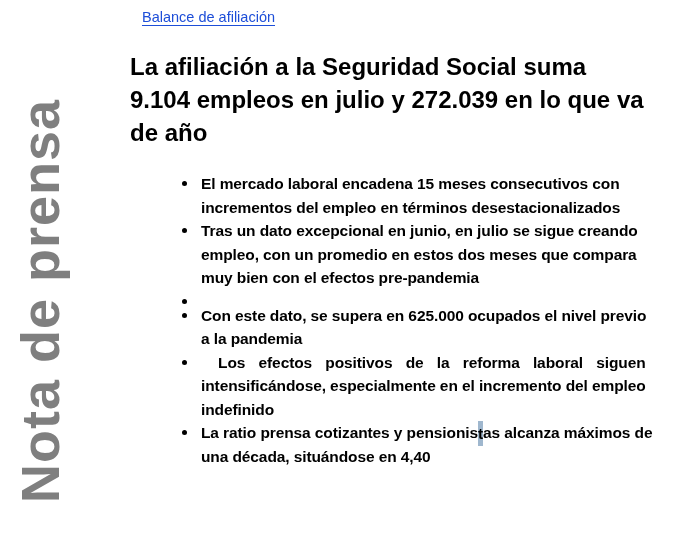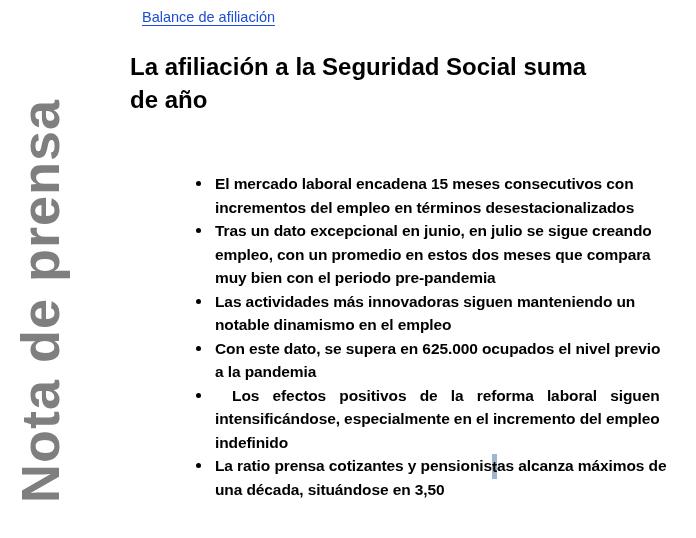--- a/index.html
+++ b/index.html
@@ -43,21 +43,21 @@
     margin: 0;
     font-size: 24px;
     font-weight: 700;
     line-height: 33px;
     color: #000000;
   }
   .tline { display: block; white-space: nowrap; }
 
   .bullets {
     position: absolute;
-    left: 146px; top: 172px;
+    left: 132px; top: 172px;
   }
   .bullet { display: flex; align-items: flex-start; }
   .dot {
     flex: none;
     width: 5px; height: 5px;
     margin: 9px 14px 0 50px;
     background: #000000;
     border-radius: 50%;
   }
   .btext {
@@ -78,48 +78,45 @@
 <body>
 
 <div class="page">
 
   <div class="vertical-label">Nota de prensa</div>
 
   <div class="kicker">Balance de afiliación</div>
 
   <h1 class="title">
     <span class="tline">La afiliación a la Seguridad Social suma</span>
+    <span class="tline">9.104 empleos en julio y 272.039 en lo que va</span>
     <span class="tline">de año</span>
   </h1>
 
   <div class="bullets">
 
     <div class="bullet">
       <span class="dot"></span>
       <div class="btext">
         <div class="bline">El mercado laboral encadena 15 meses consecutivos con</div>
         <div class="bline">incrementos del empleo en términos desestacionalizados</div>
       </div>
     </div>
 
     <div class="bullet">
       <span class="dot"></span>
       <div class="btext">
         <div class="bline">Tras un dato excepcional en junio, en julio se sigue creando</div>
         <div class="bline">empleo, con un promedio en estos dos meses que compara</div>
-        <div class="bline">muy bien con el periodo pre-pandemia</div>
+        <div class="bline">muy bien con el efectos pre-pandemia</div>
       </div>
     </div>
 
     <div class="bullet">
       <span class="dot"></span>
-      <div class="btext">
-        <div class="bline">Las actividades más innovadoras siguen manteniendo un</div>
-        <div class="bline">notable dinamismo en el empleo</div>
-      </div>
     </div>
 
     <div class="bullet">
       <span class="dot"></span>
       <div class="btext">
         <div class="bline">Con este dato, se supera en 625.000 ocupados el nivel previo</div>
         <div class="bline">a la pandemia</div>
       </div>
     </div>
 
@@ -129,18 +126,18 @@
         <div class="bline stretched">Los efectos positivos de la reforma laboral siguen</div>
         <div class="bline">intensificándose, especialmente en el incremento del empleo</div>
         <div class="bline">indefinido</div>
       </div>
     </div>
 
     <div class="bullet">
       <span class="dot"></span>
       <div class="btext">
         <div class="bline"><span>La ratio prensa cotizantes y pensionis</span><span class="sel">t</span><span>as alcanza máximos de</span></div>
-        <div class="bline">una década, situándose en 3,50</div>
+        <div class="bline">una década, situándose en 4,40</div>
       </div>
     </div>
 
   </div>
 </div>
 
 </body></html>

